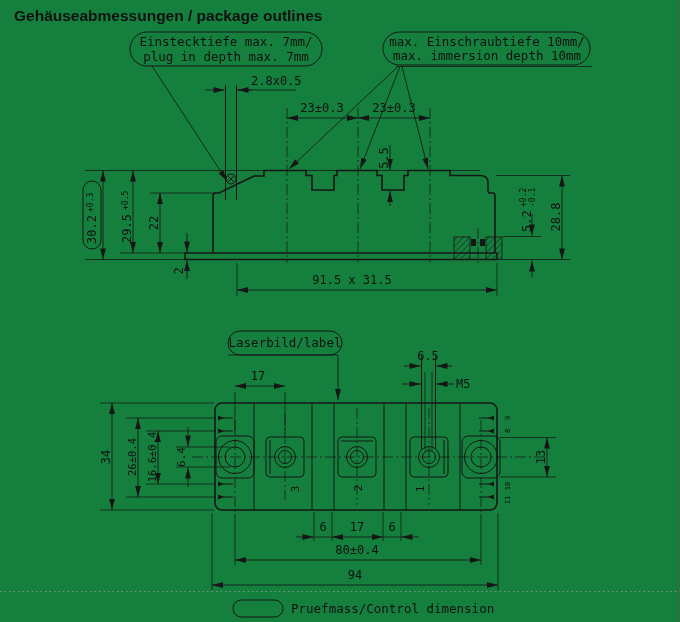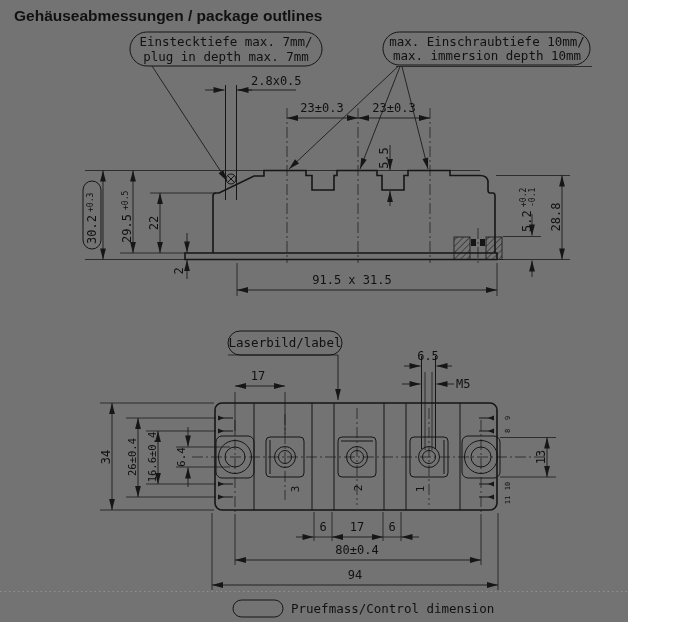--- a/index.html
+++ b/index.html
@@ -1,16 +1,16 @@
 <!DOCTYPE html>
 <html><head>
 <meta charset="utf-8">
 <style>
   html,body{margin:0;padding:0;background:#ffffff;}
-  .page{position:relative;width:628px;height:622px;background:#737373;overflow:hidden;
+  .page{position:relative;width:680px;height:622px;background:#15803d;overflow:hidden;
         font-family:"DejaVu Sans Mono", monospace;}
   svg{position:absolute;left:0;top:0;}
   .ln{stroke:#161616;stroke-width:1;fill:none;}
   .thin{stroke:#161616;stroke-width:0.75;fill:none;}
   .thick{stroke:#161616;stroke-width:1.6;fill:none;}
   .cl{stroke:#161616;stroke-width:0.7;fill:none;stroke-dasharray:11 3 2 3;}
   .dim{stroke:#161616;stroke-width:0.85;fill:none;}
   text{fill:#111;font-family:"DejaVu Sans Mono", monospace;}
   .t12{font-size:12px;}
   .t11{font-size:11px;}

